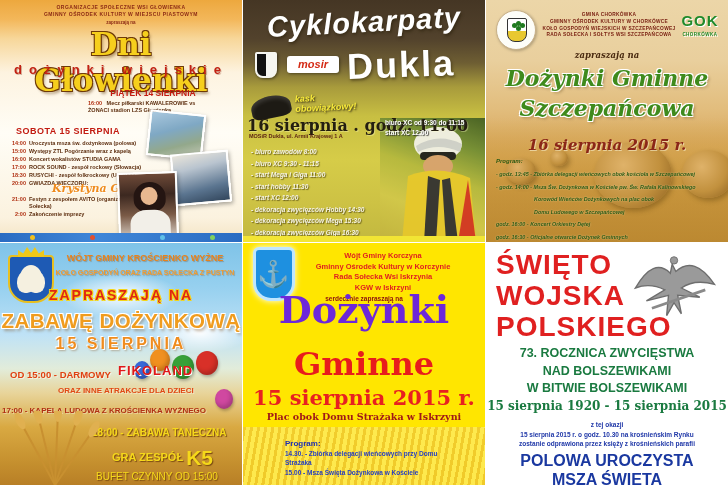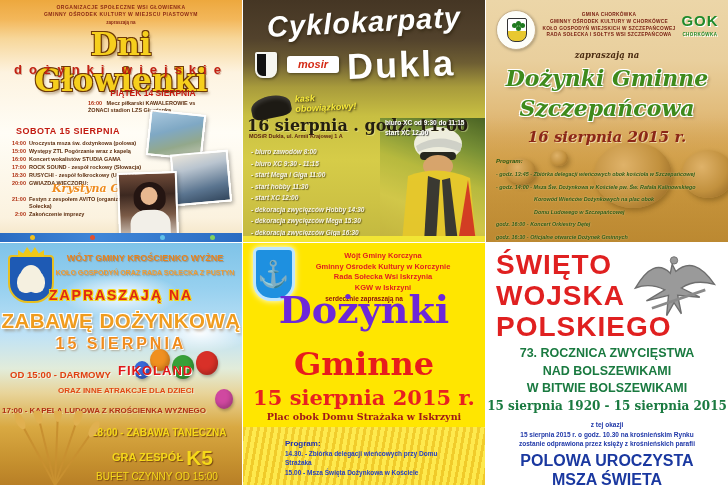--- a/index.html
+++ b/index.html
@@ -55,21 +55,21 @@
   .p3-field { left:0; top:118px; width:100%; height:124px; background:linear-gradient(180deg,rgba(222,184,110,0) 0%,rgba(210,160,70,.55) 30%,rgba(190,140,50,.75) 100%); }
   .bale { border-radius:50%; background:radial-gradient(circle at 38% 35%,#dfb269 0%,#c2913e 55%,#8a5e1e 100%); box-shadow:2px 3px 5px rgba(90,60,10,.4); }
   .p3-arms { left:10px; top:10px; width:40px; height:40px; background:#fdfdf8; border-radius:50%; border:1px solid #c8b088; box-shadow:1px 1px 3px rgba(0,0,0,.25); }
   .p3-shield { left:10px; top:7px; width:20px; height:24px; background:linear-gradient(180deg,#fff 55%,#e8c830 55%); border:1px solid #333; border-radius:2px 2px 8px 8px; }
   .p3-clover { left:8px; top:2px; width:5px; height:5px; background:#1f7a1f; border-radius:50%; box-shadow:-4px 2px 0 #1f7a1f,4px 2px 0 #1f7a1f,0 5px 0 #1f7a1f; }
   .p3-org { left:44px; top:12px; width:158px; font-size:4.8px; font-weight:bold; color:#7a2012; line-height:6.8px; letter-spacing:.3px; }
   .p3-gok { right:6px; top:14px; width:44px; text-align:center; font-size:15px; font-weight:bold; color:#1f8a2a; letter-spacing:1px; line-height:14px; text-shadow:1px 1px 0 #fff;margin-left:14px; }
   .p3-goksub { font-size:4.5px; letter-spacing:.5px; color:#1f8a2a; font-weight:bold; }
   .p3-invite { width:100%; top:50px; font-size:8.5px; font-weight:bold; font-style:italic; color:#4a2a10; font-family:"DejaVu Serif",serif; }
   .p3-title { width:100%; top:63px; font-family:"DejaVu Serif",serif; font-weight:bold; font-style:italic; font-size:22px; color:#3f8a1c; line-height:30px; text-shadow:-1px -1px 0 #fff,1px -1px 0 #fff,-1px 1px 0 #fff,1px 1px 0 #fff,2px 2px 3px rgba(60,40,0,.35); }
-  .p3-date { width:100%; top:128px; font-family:"DejaVu Serif",serif; font-weight:bold; font-style:italic; font-size:15px; color:#8b2618; text-shadow:1px 1px 0 rgba(255,255,230,.5); }
+  .p3-date { width:100%; top:136px; font-family:"DejaVu Serif",serif; font-weight:bold; font-style:italic; font-size:15px; color:#8b2618; text-shadow:1px 1px 0 rgba(255,255,230,.5); }
   .p3-prog { left:10px; top:158px; width:226px; }
   .p3-proglabel { font-size:6px; font-weight:bold; font-style:italic; color:#2d5a14; margin-bottom:4px; }
   .p3-progitem { font-size:5.4px; font-weight:bold; font-style:italic; color:#2d5a14; line-height:12.5px; text-shadow:0 0 2px rgba(255,240,200,.6); }
   .p3-indent { padding-left:38px; }
 
   
   .p4 { background:linear-gradient(180deg,#7fc3e8 0%,#96d0ef 18%,#bfe2f6 38%,#e2ecda 52%,#e8d49a 62%,#d9a942 76%,#c6912f 90%,#b87f26 100%); }
   .cloud { background:radial-gradient(closest-side,rgba(255,255,255,.95),rgba(255,255,255,0)); border-radius:50%; }
   .p4-arms { left:8px; top:4px; width:46px; height:56px; }
   .p4-shield { left:0; top:8px; width:46px; height:48px; background:#1e5ab4; border:2px solid #e8c020; border-radius:4px 4px 20px 20px; }

